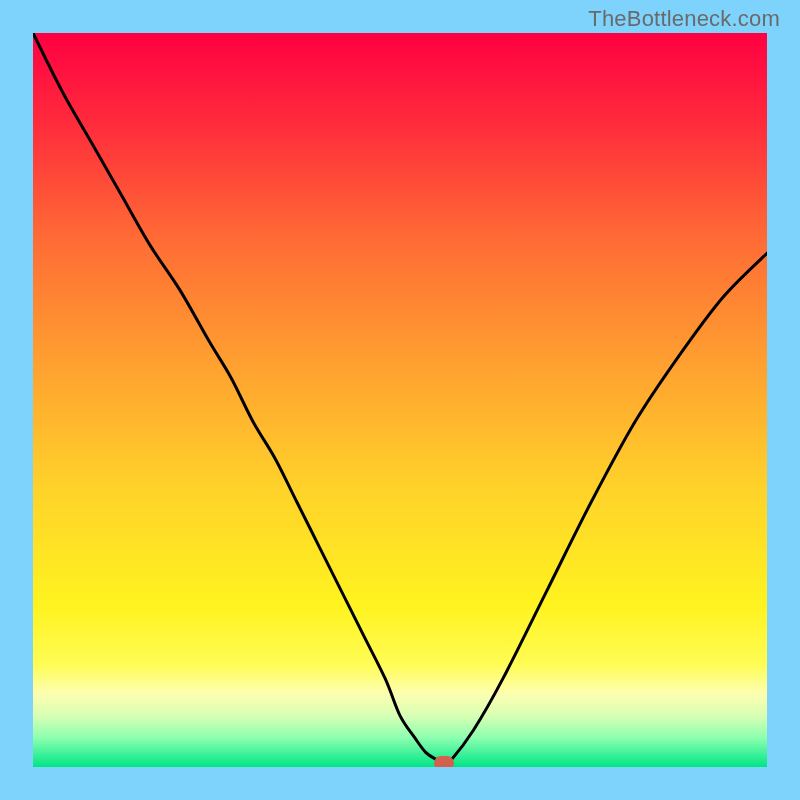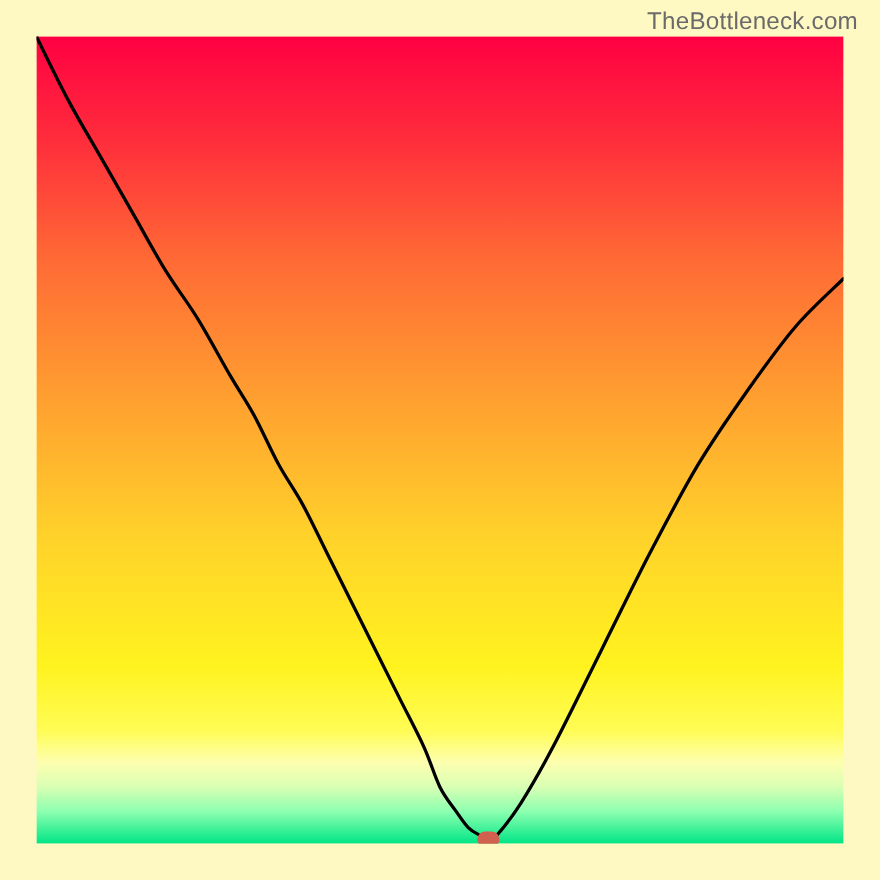--- a/index.html
+++ b/index.html
@@ -7,21 +7,21 @@
     padding: 0;
     width: 800px;
     height: 800px;
     background: #000;
     overflow: hidden;
   }
   .frame {
     position: relative;
     width: 800px;
     height: 800px;
-    background: #fef9c3;
+    background: #7dd3fc;
   }
   .plot-area {
     position: absolute;
     left: 33px;
     top: 33px;
     width: 734px;
     height: 734px;
     overflow: hidden;
   }
   .gradient {

